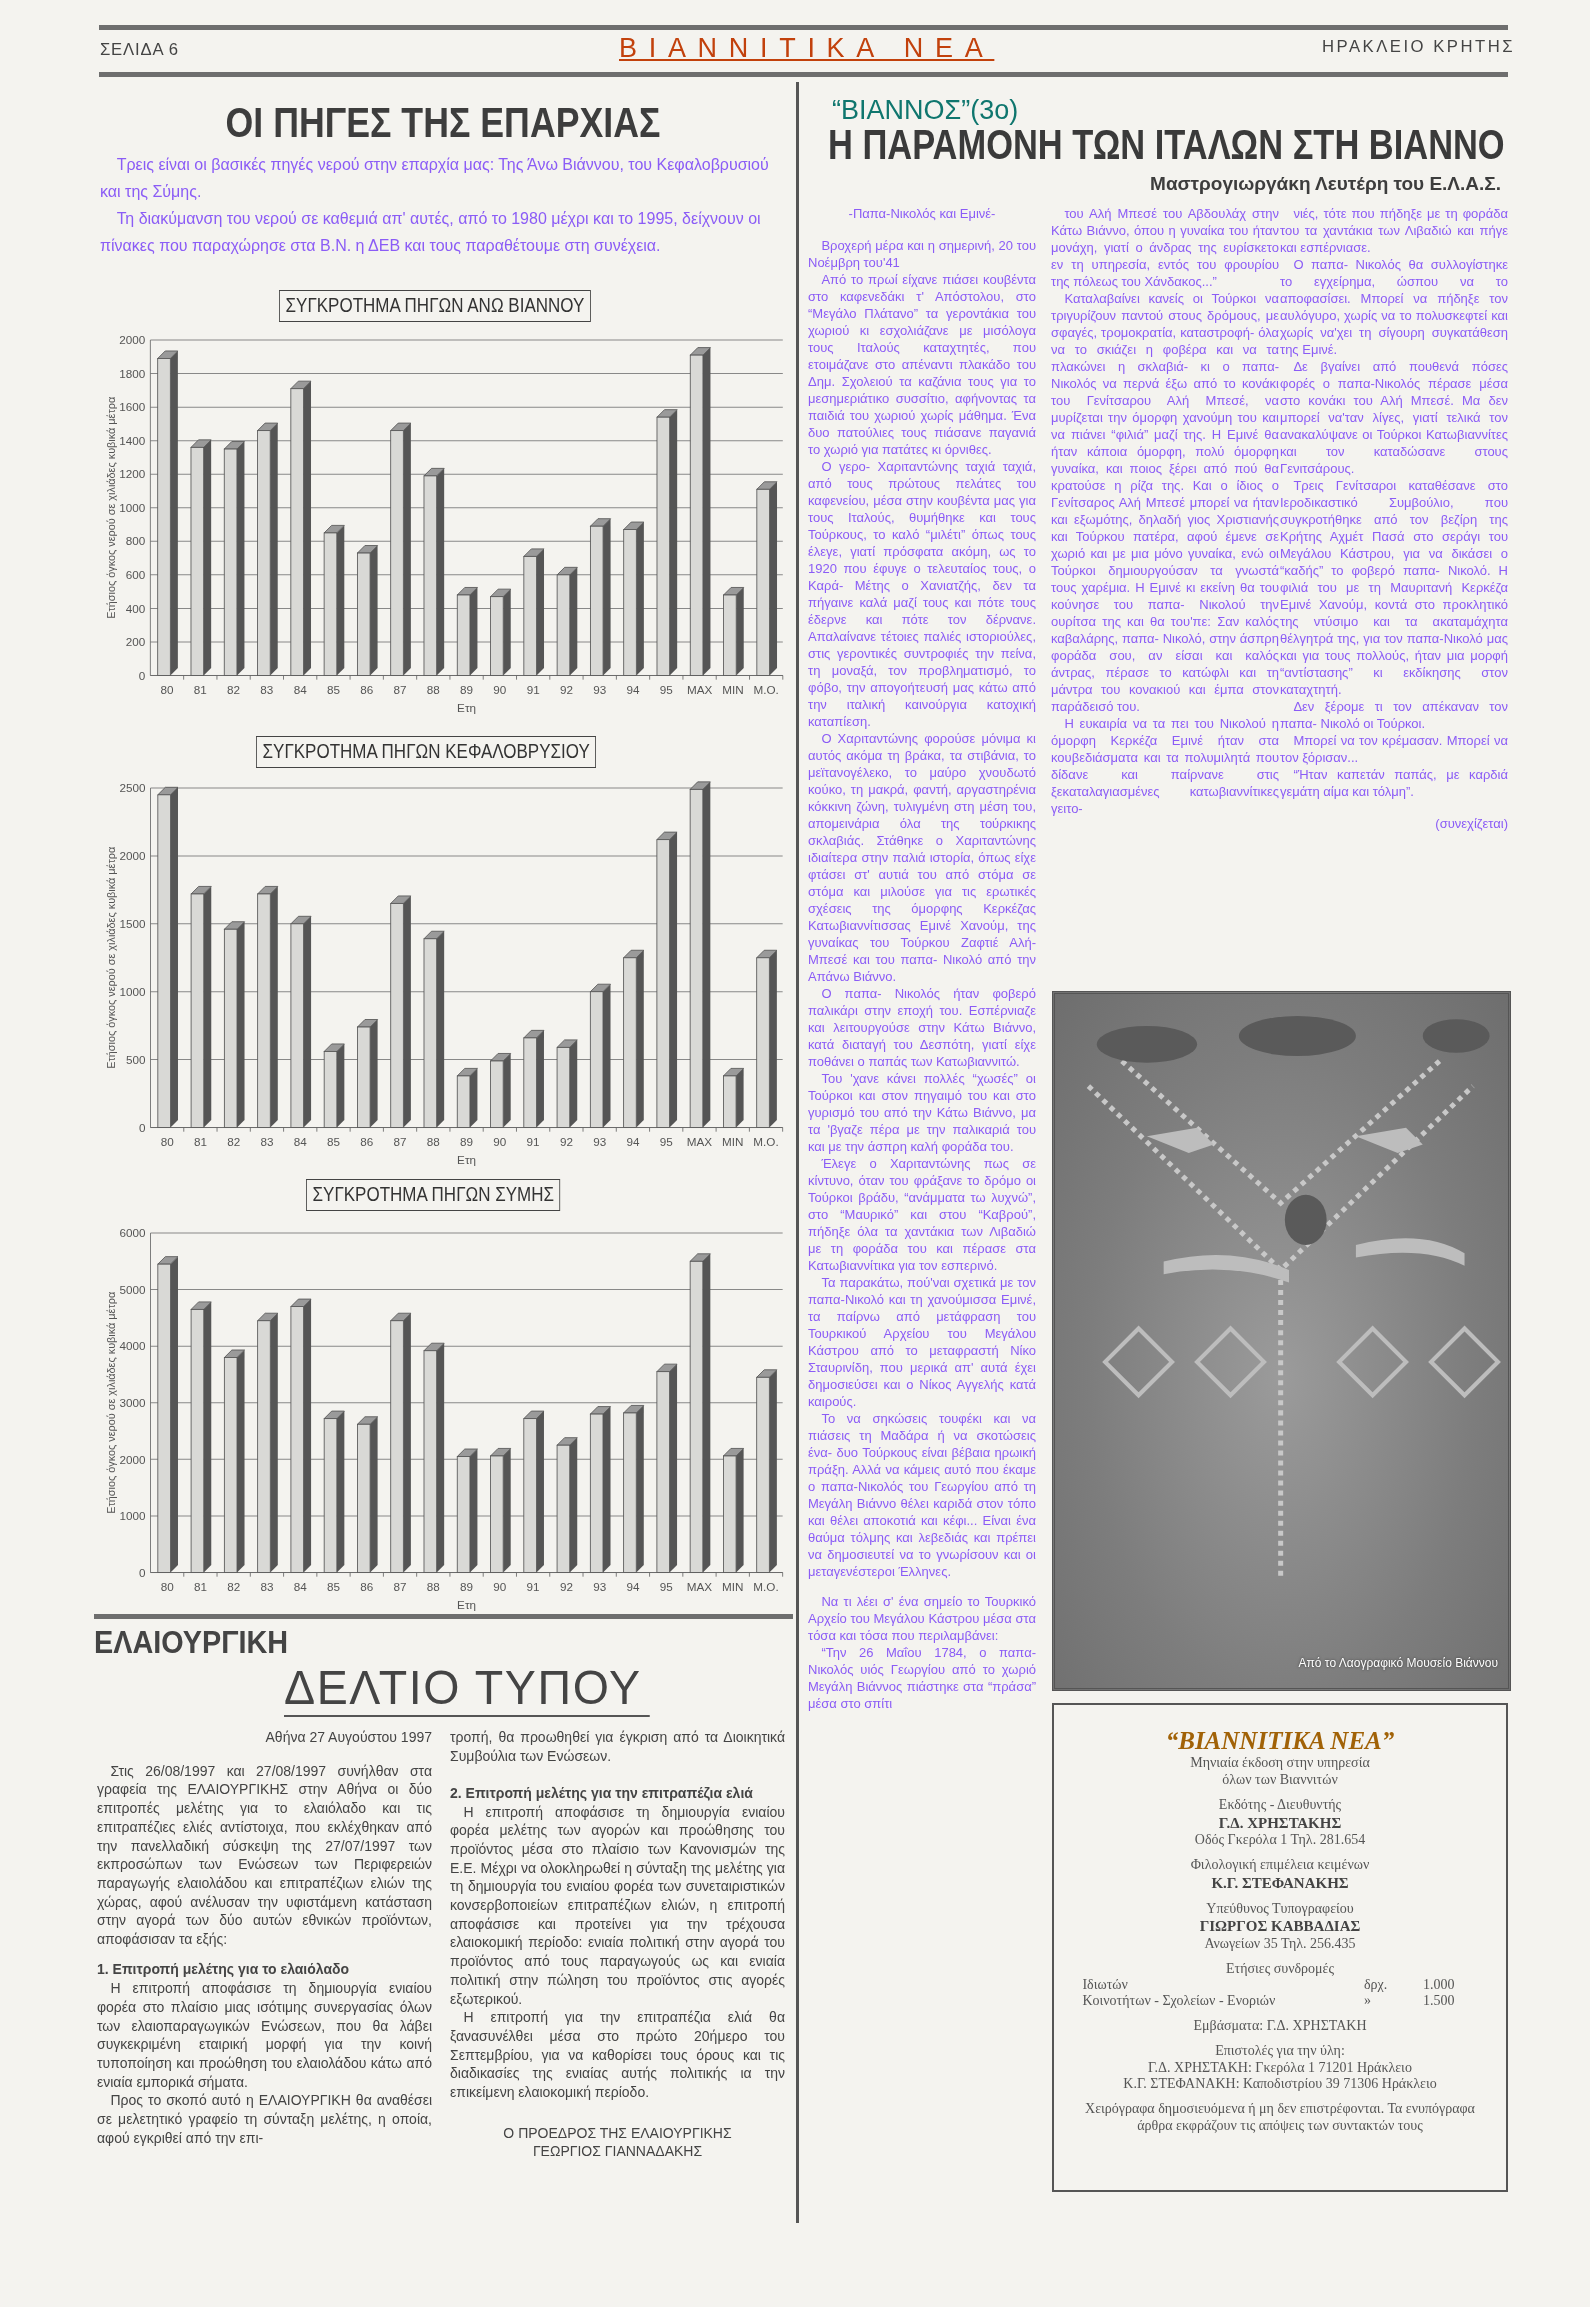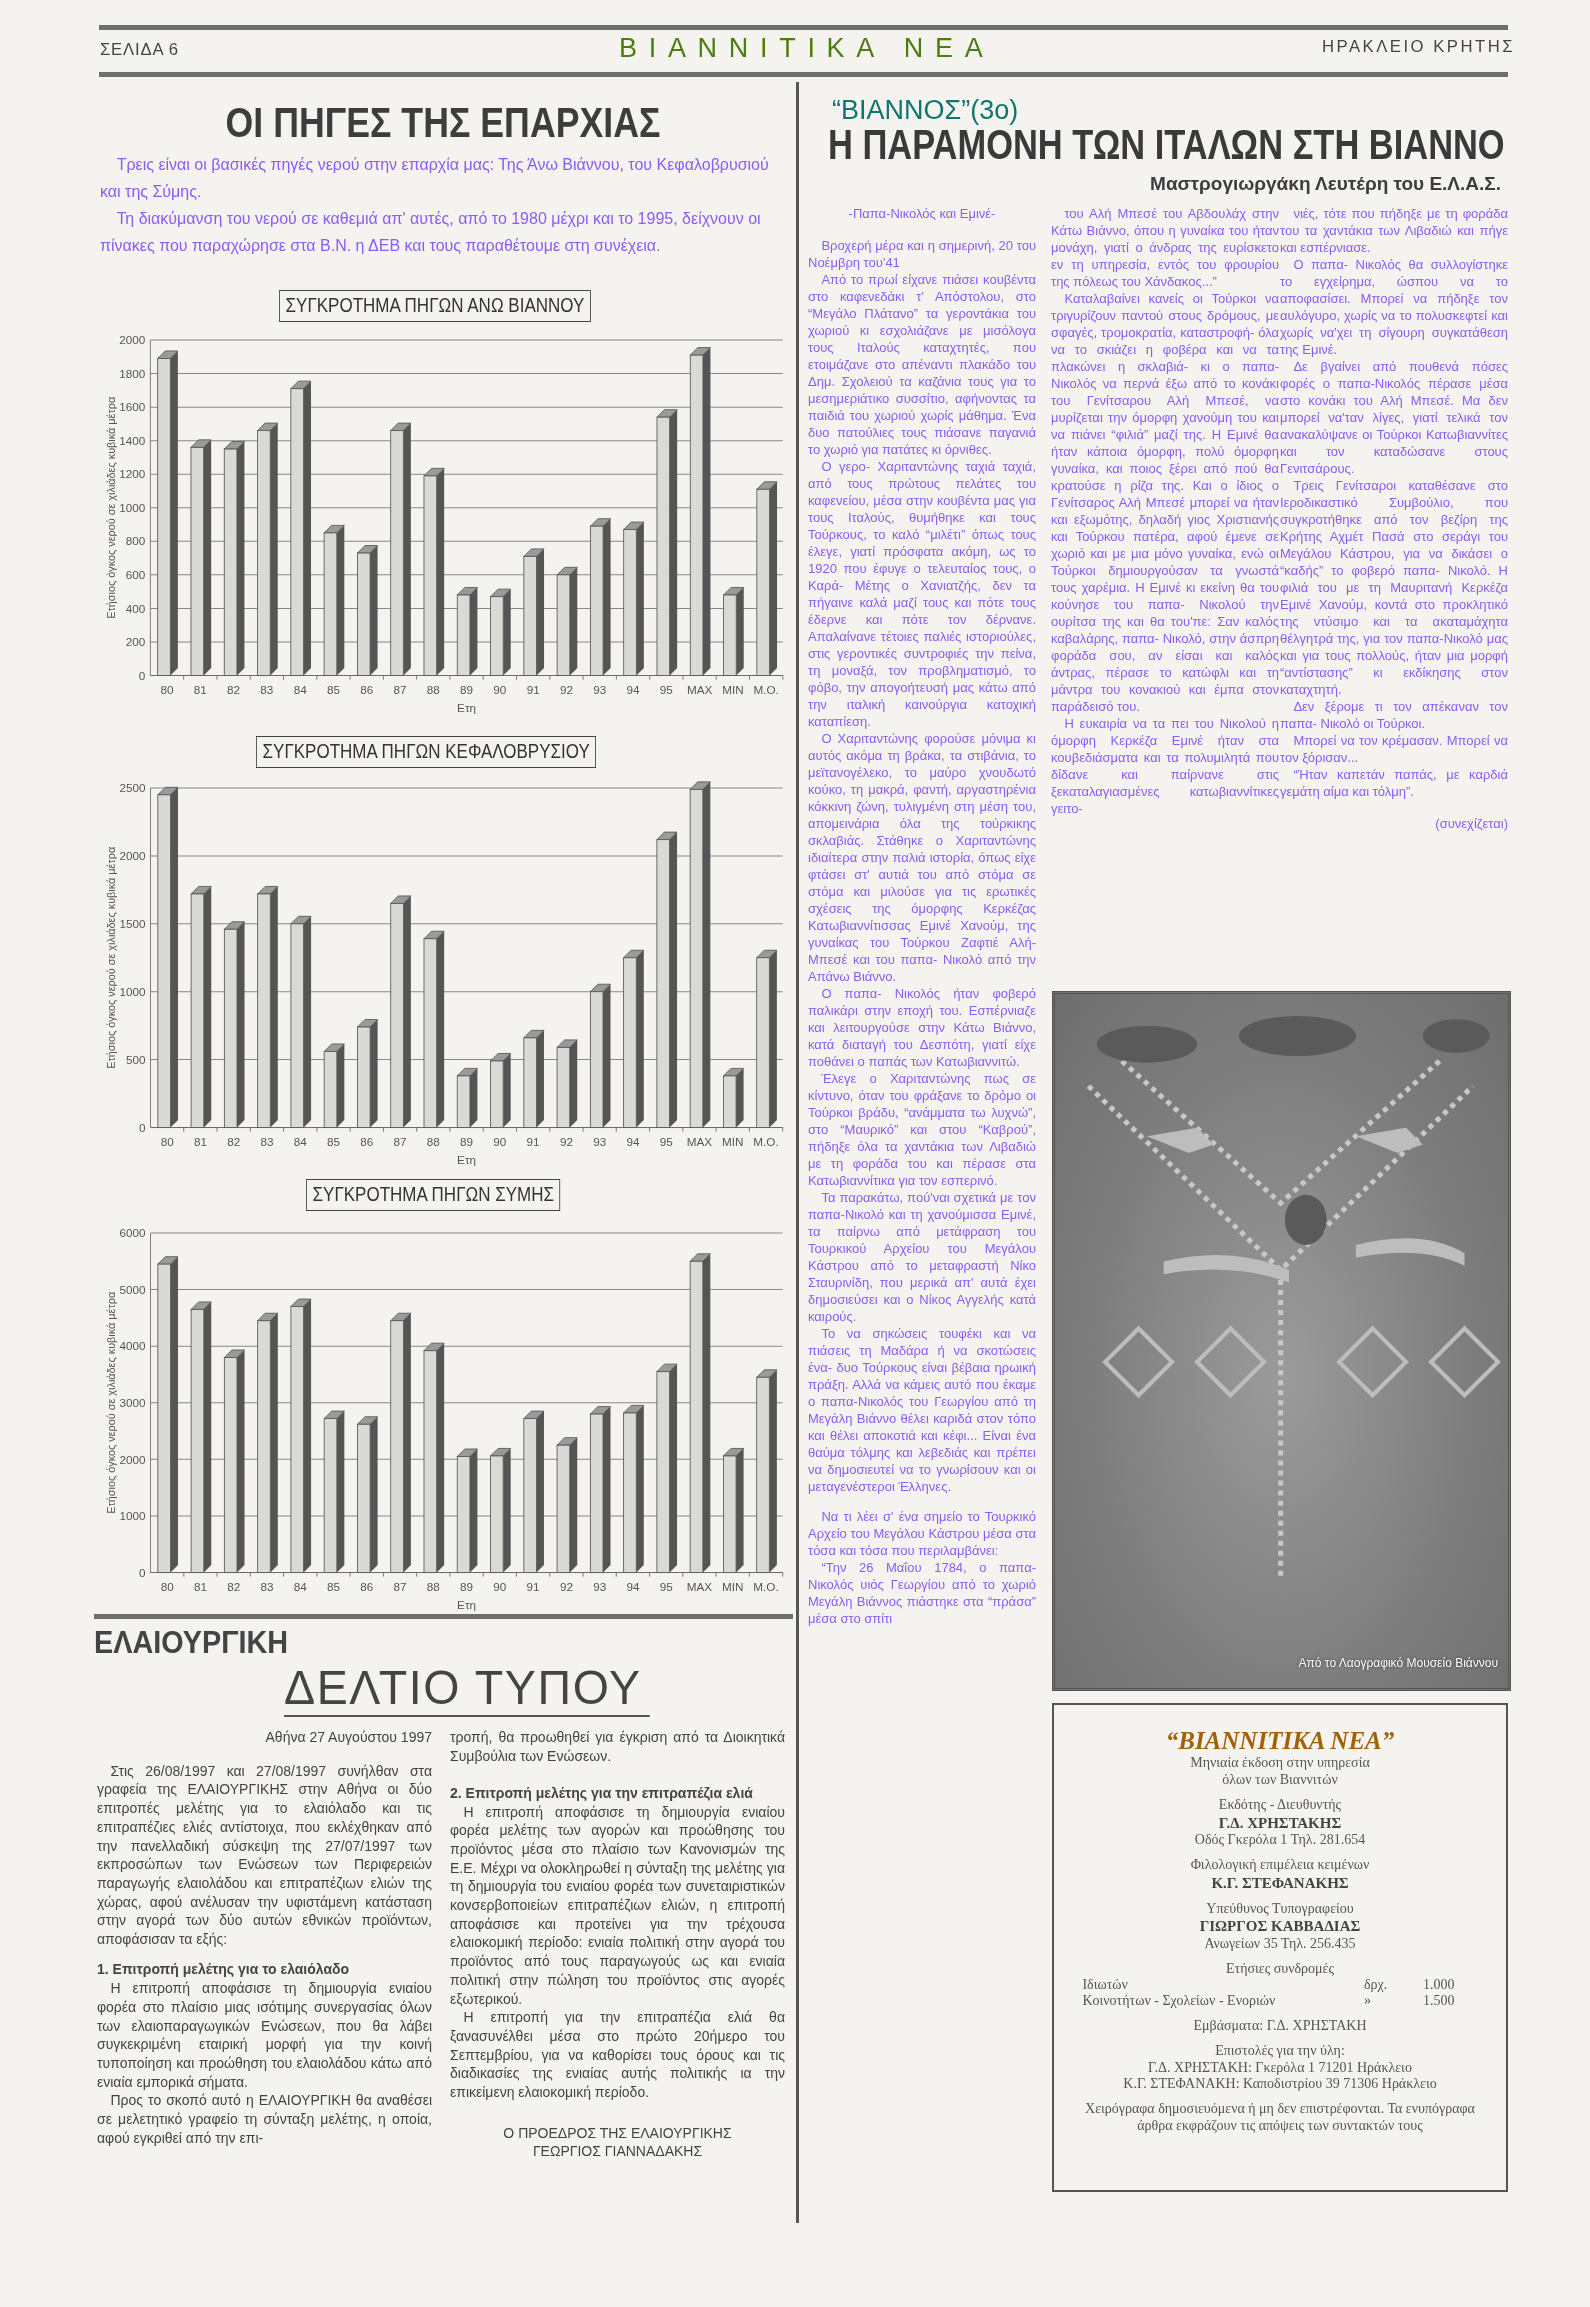--- a/index.html
+++ b/index.html
@@ -1,19 +1,19 @@
 <!DOCTYPE html>
 <html style="font-size:13.4px"><head>
 <meta charset="utf-8">
 <style>
   html,body{margin:0;padding:0;background:#f4f3ef;}
   body{width:1591px;height:2307px;position:relative;overflow:hidden;font-family:"Liberation Sans",sans-serif;color:#3a3a3a;}
   .bar-rule{position:absolute;height:5px;background:#6e6e6e;}
   #masthead-left{position:absolute;left:100px;top:40px;font-size:16.7px;letter-spacing:0.8px;color:#444;}
-  #masthead-center{position:absolute;left:619px;top:33px;font-size:27px;letter-spacing:11.7px;color:#4d7c0f;}
+  #masthead-center{position:absolute;left:619px;top:33px;font-size:27px;letter-spacing:11.7px;color:#c2410c;text-decoration:underline;}
   #masthead-right{position:absolute;left:1322px;top:37px;font-size:16.7px;letter-spacing:2.5px;color:#444;}
   .vrule{position:absolute;width:2.5px;background:#555;}
   
   #left-title{position:absolute;left:100px;width:686px;top:99px;text-align:center;font-size:42px;font-weight:bold;color:#3d3d3d;font-family:"Liberation Sans",sans-serif;transform:scaleX(0.85);transform-origin:center;}
   #left-intro{position:absolute;left:100px;width:686px;top:151px;font-size:16px;line-height:27px;color:#8b5cf6;}
   #left-intro p{margin:0;text-indent:16.7px;}
   .chart-title-box{position:absolute;border:1.7px solid #444;padding:3.3px 6.7px;font-size:20px;color:#333;background:#f4f3ef;white-space:nowrap;transform:scaleX(0.85);transform-origin:left;}
   .chart-svg{position:absolute;}
   .chart-svg text{font-family:"Liberation Sans",sans-serif;fill:#555;}
   
@@ -560,20 +560,21 @@
 <div id="art-title">Η ΠΑΡΑΜΟΝΗ ΤΩΝ ΙΤΑΛΩΝ ΣΤΗ ΒΙΑΝΝΟ</div>
 <div id="art-byline">Μαστρογιωργάκη Λευτέρη του Ε.Λ.Α.Σ.</div>
 
 <div class="art-col" id="acol1" style="left:808px;height:2008px;">
   <p class="sub">-Παπα-Νικολός και Εμινέ-</p>
 <p>Βροχερή μέρα και η σημερινή, 20 του Νοέμβρη του'41</p>
     <p>Από το πρωί είχανε πιάσει κουβέντα στο καφενεδάκι τ' Απόστολου, στο “Μεγάλο Πλάτανο” τα γεροντάκια του χωριού κι εσχολιάζανε με μισόλογα τους Ιταλούς καταχτητές, που ετοιμάζανε στο απέναντι πλακάδο του Δημ. Σχολειού τα καζάνια τους για το μεσημεριάτικο συσσίτιο, αφήνοντας τα παιδιά του χωριού χωρίς μάθημα. Ένα δυο πατούλιες τους πιάσανε παγανιά το χωριό για πατάτες κι όρνιθες.</p>
     <p>Ο γερο- Χαριταντώνης ταχιά ταχιά, από τους πρώτους πελάτες του καφενείου, μέσα στην κουβέντα μας για τους Ιταλούς, θυμήθηκε και τους Τούρκους, το καλό “μιλέτι” όπως τους έλεγε, γιατί πρόσφατα ακόμη, ως το 1920 που έφυγε ο τελευταίος τους, ο Καρά- Μέτης ο Χανιατζής, δεν τα πήγαινε καλά μαζί τους και πότε τους έδερνε και πότε τον δέρνανε. Απαλαίνανε τέτοιες παλιές ιστοριούλες, στις γεροντικές συντροφιές την πείνα, τη μοναξά, τον προβληματισμό, το φόβο, την απογοήτευσή μας κάτω από την ιταλική καινούργια κατοχική καταπίεση.</p>
     <p>Ο Χαριταντώνης φορούσε μόνιμα κι αυτός ακόμα τη βράκα, τα στιβάνια, το μεϊτανογέλεκο, το μαύρο χνουδωτό κούκο, τη μακρά, φαντή, αργαστηρένια κόκκινη ζώνη, τυλιγμένη στη μέση του, απομεινάρια όλα της τούρκικης σκλαβιάς. Στάθηκε ο Χαριταντώνης ιδιαίτερα στην παλιά ιστορία, όπως είχε φτάσει στ' αυτιά του από στόμα σε στόμα και μιλούσε για τις ερωτικές σχέσεις της όμορφης Κερκέζας Κατωβιαννίτισσας Εμινέ Χανούμ, της γυναίκας του Τούρκου Ζαφτιέ Αλή- Μπεσέ και του παπα- Νικολό από την Απάνω Βιάννο.</p>
     <p>Ο παπα- Νικολός ήταν φοβερό παλικάρι στην εποχή του. Εσπέρνιαζε και λειτουργούσε στην Κάτω Βιάννο, κατά διαταγή του Δεσπότη, γιατί είχε ποθάνει ο παπάς των Κατωβιαννιτώ.</p>
+    <p>Του 'χανε κάνει πολλές “χωσές” οι Τούρκοι και στον πηγαιμό του και στο γυρισμό του από την Κάτω Βιάννο, μα τα 'βγαζε πέρα με την παλικαριά του και με την άσπρη καλή φοράδα του.</p>
     <p>Έλεγε ο Χαριταντώνης πως σε κίντυνο, όταν του φράξανε το δρόμο οι Τούρκοι βράδυ, “ανάμματα τω λυχνώ”, στο “Μαυρικό” και στου “Καβρού”, πήδηξε όλα τα χαντάκια των Λιβαδιώ με τη φοράδα του και πέρασε στα Κατωβιαννίτικα για τον εσπερινό.</p>
     <p>Τα παρακάτω, πού'ναι σχετικά με τον παπα-Νικολό και τη χανούμισσα Εμινέ, τα παίρνω από μετάφραση του Τουρκικού Αρχείου του Μεγάλου Κάστρου από το μεταφραστή Νίκο Σταυρινίδη, που μερικά απ' αυτά έχει δημοσιεύσει και ο Νίκος Αγγελής κατά καιρούς.</p>
     <p>Το να σηκώσεις τουφέκι και να πιάσεις τη Μαδάρα ή να σκοτώσεις ένα- δυο Τούρκους είναι βέβαια ηρωική πράξη. Αλλά να κάμεις αυτό που έκαμε ο παπα-Νικολός του Γεωργίου από τη Μεγάλη Βιάννο θέλει καριδά στον τόπο και θέλει αποκοτιά και κέφι... Είναι ένα θαύμα τόλμης και λεβεδιάς και πρέπει να δημοσιευτεί να το γνωρίσουν και οι μεταγενέστεροι Έλληνες.</p>
     <p class="gap">Να τι λέει σ' ένα σημείο το Τουρκικό Αρχείο του Μεγάλου Κάστρου μέσα στα τόσα και τόσα που περιλαμβάνει:</p>
     <p>“Την 26 Μαΐου 1784, ο παπα-Νικολός υιός Γεωργίου από το χωριό Μεγάλη Βιάννος πιάστηκε στα “πράσα” μέσα στο σπίτι</p>
   </div>
 <div class="art-col" id="acol2" style="left:1051px;">
     <p>του Αλή Μπεσέ του Αβδουλάχ στην Κάτω Βιάννο, όπου η γυναίκα του ήταν μονάχη, γιατί ο άνδρας της ευρίσκετο εν τη υπηρεσία, εντός του φρουρίου της πόλεως του Χάνδακος...”</p>
     <p>Καταλαβαίνει κανείς οι Τούρκοι να τριγυρίζουν παντού στους δρόμους, με σφαγές, τρομοκρατία, καταστροφή- όλα να το σκιάζει η φοβέρα και να τα πλακώνει η σκλαβιά- κι ο παπα- Νικολός να περνά έξω από το κονάκι του Γενίτσαρου Αλή Μπεσέ, να μυρίζεται την όμορφη χανούμη του και να πιάνει “φιλιά” μαζί της. Η Εμινέ θα ήταν κάποια όμορφη, πολύ όμορφη γυναίκα, και ποιος ξέρει από πού θα κρατούσε η ρίζα της. Και ο ίδιος ο Γενίτσαρος Αλή Μπεσέ μπορεί να ήταν και εξωμότης, δηλαδή γιος Χριστιανής και Τούρκου πατέρα, αφού έμενε σε χωριό και με μια μόνο γυναίκα, ενώ οι Τούρκοι δημιουργούσαν τα γνωστά τους χαρέμια. Η Εμινέ κι εκείνη θα του κούνησε του παπα- Νικολού την ουρίτσα της και θα του'πε: Σαν καλός καβαλάρης, παπα- Νικολό, στην άσπρη φοράδα σου, αν είσαι και καλός άντρας, πέρασε το κατώφλι και τη μάντρα του κονακιού και έμπα στον παράδεισό του.</p>
     <p>Η ευκαιρία να τα πει του Νικολού η όμορφη Κερκέζα Εμινέ ήταν στα κουβεδιάσματα και τα πολυμιλητά που δίδανε και παίρνανε στις ξεκαταλαγιασμένες κατωβιαννίτικες γειτο-</p>

